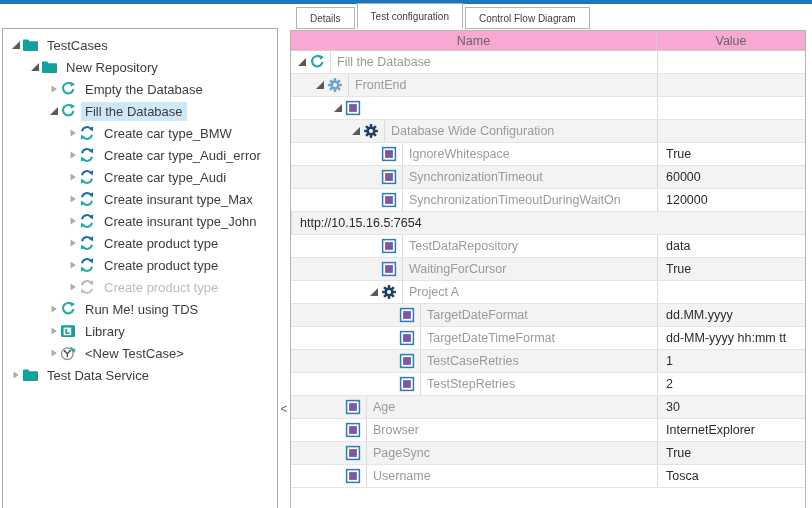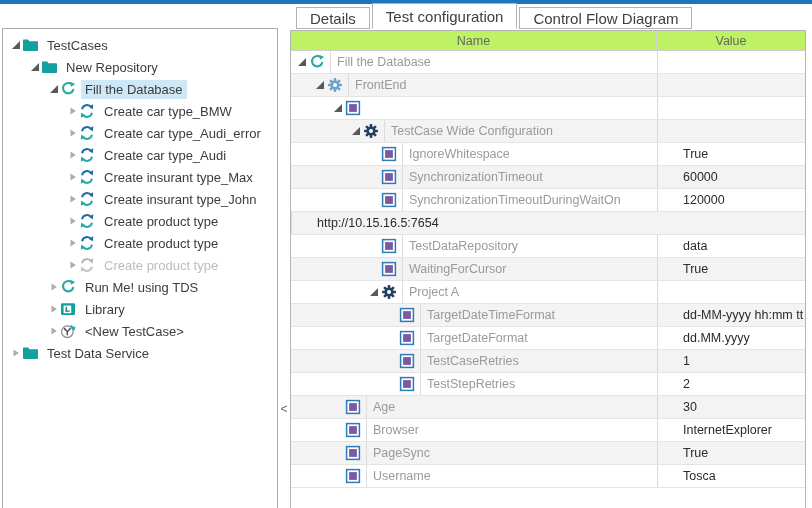--- a/index.html
+++ b/index.html
@@ -22,45 +22,45 @@
   .tree-row.disabled { color:#bcbcbc; }
 
   .splitter-chevron { position:absolute; left:279px; top:401px; width:10px; height:16px;
                       font-size:12px; color:#666; display:flex; align-items:center;
                       justify-content:center; cursor:pointer; }
 
   
   .tabs { position:absolute; left:296px; top:3px; height:26px; display:flex;
           align-items:flex-end; }
   .tab { height:22px; padding:0 13px; border:1px solid #b2b2b2; background:#fff;
-         display:flex; align-items:center; font-size:15px; color:#404040;
+         display:flex; align-items:center; font-size:10px; color:#404040;
          margin-right:2px; cursor:pointer; white-space:nowrap; }
   .tab.active { height:26px; border-bottom:1px solid #fff; z-index:2; }
 
   
   .grid { position:absolute; left:290px; top:30px; width:516px; height:478px;
           border:1px solid #b5b5b5; border-bottom:none; background:#fff;
           overflow:hidden; font-size:12.5px; }
   .grid-header { display:flex; height:20px; border-bottom:1px solid #cfcfcf;
-                 color:#666; background:#bef264; }
+                 color:#666; background:#f9a8d4; }
   .gh-name  { width:366px; border-right:1px solid #cfcfcf; display:flex;
               align-items:center; justify-content:center; }
   .gh-value { flex:1; display:flex; align-items:center; justify-content:center; }
   .grow { display:flex; height:23px; border-bottom:1px solid #e4e4e4; }
   .grow:nth-child(even) { background:#f3f3f3; }
   .gcell-name { width:366px; display:flex; align-items:center; overflow:hidden; }
   .gcell-name .expander { width:14px; height:12px; flex:none; display:flex;
                           align-items:center; justify-content:center; }
   .gcell-name .node-icon { width:16px; height:16px; flex:none; }
   .gcell-name .node-icon svg { width:16px; height:16px; display:block; }
   .name-label { flex:1; align-self:stretch; display:flex; align-items:center;
                 border-left:1px solid #dcdcdc; margin-left:5px; padding-left:6px;
                 color:#9a9a9a; white-space:nowrap; overflow:hidden; }
   .gcell-value { flex:1; border-left:1px solid #d9d9d9; display:flex;
-                 align-items:center; padding-left:25px; color:#2b2b2b;
+                 align-items:center; padding-left:8px; color:#2b2b2b;
                  white-space:nowrap; overflow:hidden; }
 </style>
 </head>
 <body>
 
 <div class="topbar" style="background: rgb(27, 118, 189);"></div>
 
 <div class="left-panel" id="tree">
     <div class="tree-row">
       <span style="flex: 0 0 auto; width: 6px;"></span>
@@ -82,20 +82,35 @@
         <svg width="8" height="8" viewBox="0 0 8 8" style="display:block">
           <path d="M8 0 L8 8 L0 8 Z" fill="#595959"></path>
         </svg>
       </span>
       <span class="tree-icon">
         <svg viewBox="0 0 16 16">
           <path d="M1 3.6c0-.6.4-1 1-1h4.2l1.3 1.6H15c.55 0 1 .45 1 1v7.8c0 .55-.45 1-1 1H2c-.55 0-1-.45-1-1z" fill="#14a09c"></path>
         </svg>
       </span>
       <span class="tree-label">New Repository</span>
+    </div>
+    <div class="tree-row">
+      <span style="flex: 0 0 auto; width: 44px;"></span>
+      <span class="expander">
+        <svg width="8" height="8" viewBox="0 0 8 8" style="display:block">
+          <path d="M1.5 0.4 L6.8 4 L1.5 7.6 Z" fill="#ababab"></path>
+        </svg>
+      </span>
+      <span class="tree-icon">
+        <svg viewBox="0 0 16 16">
+          <path d="M12.1 3.6 A5.2 5.2 0 1 0 13.2 8.8" fill="none" stroke="#26aaa5" stroke-width="2.1" stroke-linecap="round"></path>
+          <path d="M10.6 0.9 L15.2 3.1 L10.9 5.7 Z" fill="#26aaa5"></path>
+        </svg>
+      </span>
+      <span class="tree-label">Empty the Database</span>
     </div>
     <div class="tree-row selected">
       <span style="flex: 0 0 auto; width: 44px;"></span>
       <span class="expander">
         <svg width="8" height="8" viewBox="0 0 8 8" style="display:block">
           <path d="M8 0 L8 8 L0 8 Z" fill="#595959"></path>
         </svg>
       </span>
       <span class="tree-icon">
         <svg viewBox="0 0 16 16">
@@ -394,21 +409,21 @@
               <g fill="#23415f">
   <rect x="6.7" y="1" width="2.6" height="14" rx="0.7"></rect>
   <rect x="6.7" y="1" width="2.6" height="14" rx="0.7" transform="rotate(45 8 8)"></rect>
   <rect x="6.7" y="1" width="2.6" height="14" rx="0.7" transform="rotate(90 8 8)"></rect>
   <rect x="6.7" y="1" width="2.6" height="14" rx="0.7" transform="rotate(135 8 8)"></rect>
   <circle cx="8" cy="8" r="4.5"></circle>
               </g>
               <circle cx="8" cy="8" r="2" fill="#fff"></circle>
             </svg>
           </span>
-          <span class="name-label">TestCase Wide Configuration</span>
+          <span class="name-label">Database Wide Configuration</span>
         </div>
         <div class="gcell-value"></div>
       </div>
       <div class="grow">
         <div class="gcell-name">
           <span style="flex: 0 0 auto; width: 76px;"></span>
           <span class="expander"></span>
           <span class="node-icon">
             <svg viewBox="0 0 16 16">
               <rect x="1.6" y="1.6" width="12.8" height="12.8" fill="#fff" stroke="#2f7cb5" stroke-width="1.5"></rect>
@@ -505,62 +520,62 @@
       <div class="grow">
         <div class="gcell-name">
           <span style="flex: 0 0 auto; width: 94px;"></span>
           <span class="expander"></span>
           <span class="node-icon">
             <svg viewBox="0 0 16 16">
               <rect x="1.6" y="1.6" width="12.8" height="12.8" fill="#fff" stroke="#2f7cb5" stroke-width="1.5"></rect>
               <rect x="4.1" y="4.1" width="7.8" height="7.8" fill="#7b5aa5"></rect>
             </svg>
           </span>
+          <span class="name-label">TargetDateFormat</span>
+        </div>
+        <div class="gcell-value">dd.MM.yyyy</div>
+      </div>
+      <div class="grow">
+        <div class="gcell-name">
+          <span style="flex: 0 0 auto; width: 94px;"></span>
+          <span class="expander"></span>
+          <span class="node-icon">
+            <svg viewBox="0 0 16 16">
+              <rect x="1.6" y="1.6" width="12.8" height="12.8" fill="#fff" stroke="#2f7cb5" stroke-width="1.5"></rect>
+              <rect x="4.1" y="4.1" width="7.8" height="7.8" fill="#7b5aa5"></rect>
+            </svg>
+          </span>
           <span class="name-label">TargetDateTimeFormat</span>
         </div>
         <div class="gcell-value">dd-MM-yyyy hh:mm tt</div>
       </div>
       <div class="grow">
         <div class="gcell-name">
           <span style="flex: 0 0 auto; width: 94px;"></span>
           <span class="expander"></span>
           <span class="node-icon">
             <svg viewBox="0 0 16 16">
               <rect x="1.6" y="1.6" width="12.8" height="12.8" fill="#fff" stroke="#2f7cb5" stroke-width="1.5"></rect>
               <rect x="4.1" y="4.1" width="7.8" height="7.8" fill="#7b5aa5"></rect>
             </svg>
           </span>
-          <span class="name-label">TargetDateFormat</span>
-        </div>
-        <div class="gcell-value">dd.MM.yyyy</div>
+          <span class="name-label">TestCaseRetries</span>
+        </div>
+        <div class="gcell-value">1</div>
       </div>
       <div class="grow">
         <div class="gcell-name">
           <span style="flex: 0 0 auto; width: 94px;"></span>
           <span class="expander"></span>
           <span class="node-icon">
             <svg viewBox="0 0 16 16">
               <rect x="1.6" y="1.6" width="12.8" height="12.8" fill="#fff" stroke="#2f7cb5" stroke-width="1.5"></rect>
               <rect x="4.1" y="4.1" width="7.8" height="7.8" fill="#7b5aa5"></rect>
             </svg>
           </span>
-          <span class="name-label">TestCaseRetries</span>
-        </div>
-        <div class="gcell-value">1</div>
-      </div>
-      <div class="grow">
-        <div class="gcell-name">
-          <span style="flex: 0 0 auto; width: 94px;"></span>
-          <span class="expander"></span>
-          <span class="node-icon">
-            <svg viewBox="0 0 16 16">
-              <rect x="1.6" y="1.6" width="12.8" height="12.8" fill="#fff" stroke="#2f7cb5" stroke-width="1.5"></rect>
-              <rect x="4.1" y="4.1" width="7.8" height="7.8" fill="#7b5aa5"></rect>
-            </svg>
-          </span>
           <span class="name-label">TestStepRetries</span>
         </div>
         <div class="gcell-value">2</div>
       </div>
       <div class="grow">
         <div class="gcell-name">
           <span style="flex: 0 0 auto; width: 40px;"></span>
           <span class="expander"></span>
           <span class="node-icon">
             <svg viewBox="0 0 16 16">

